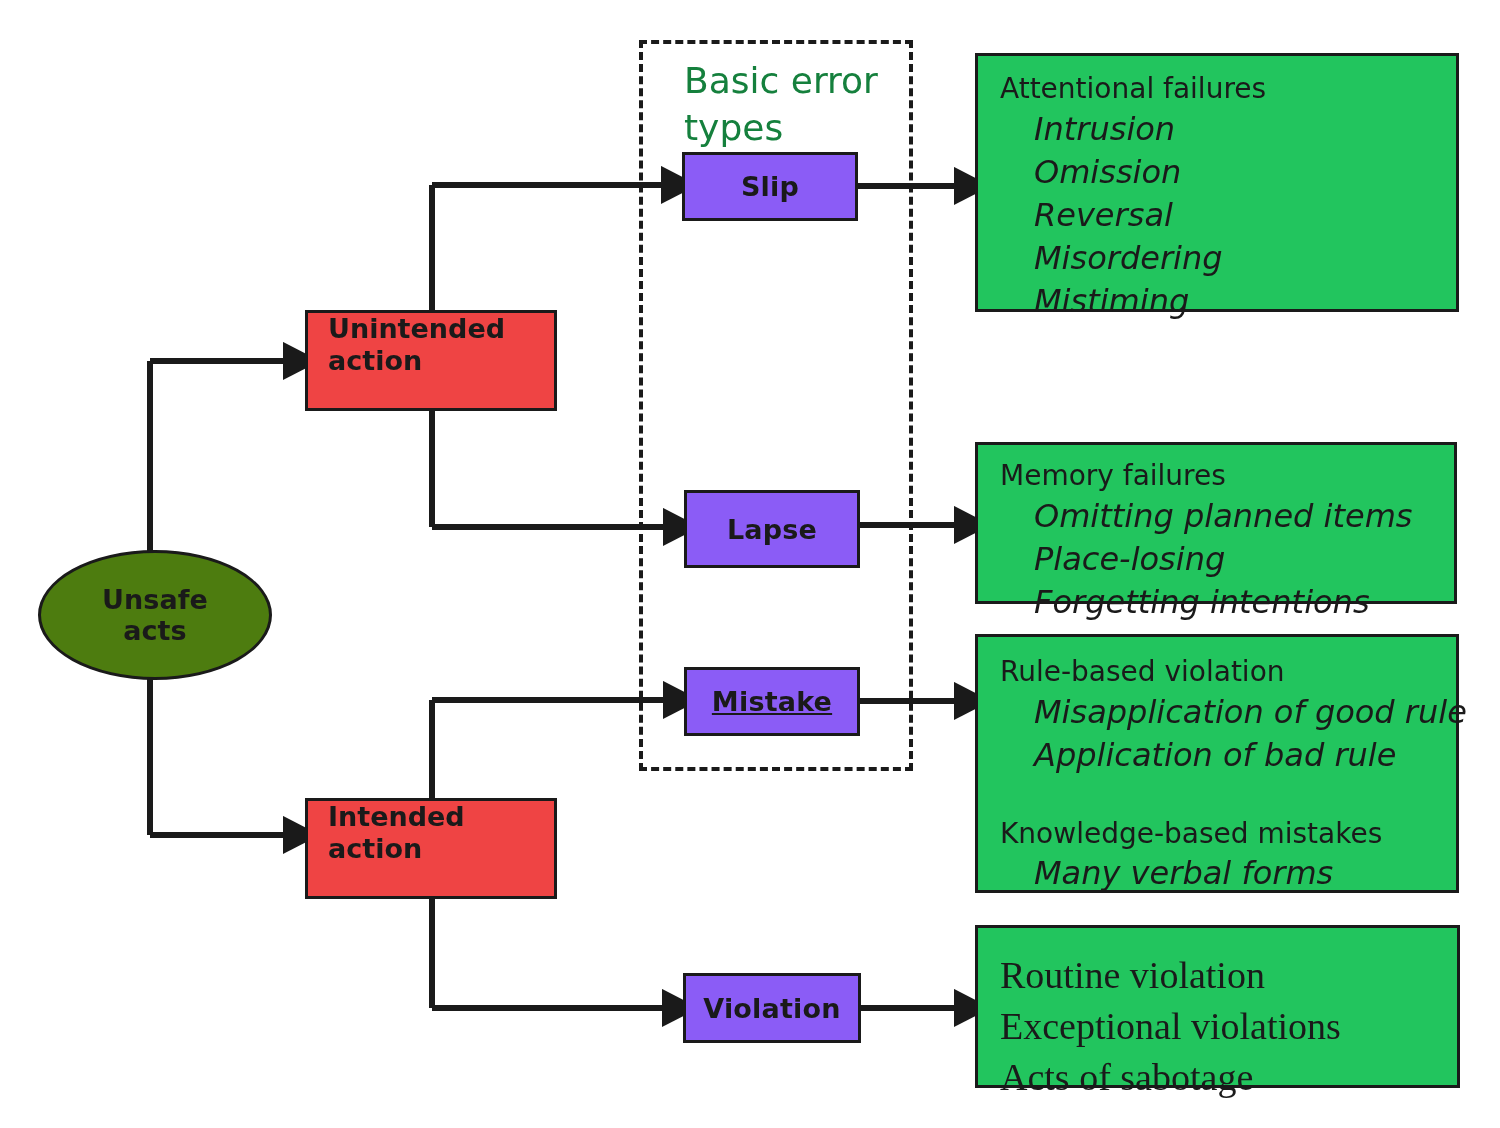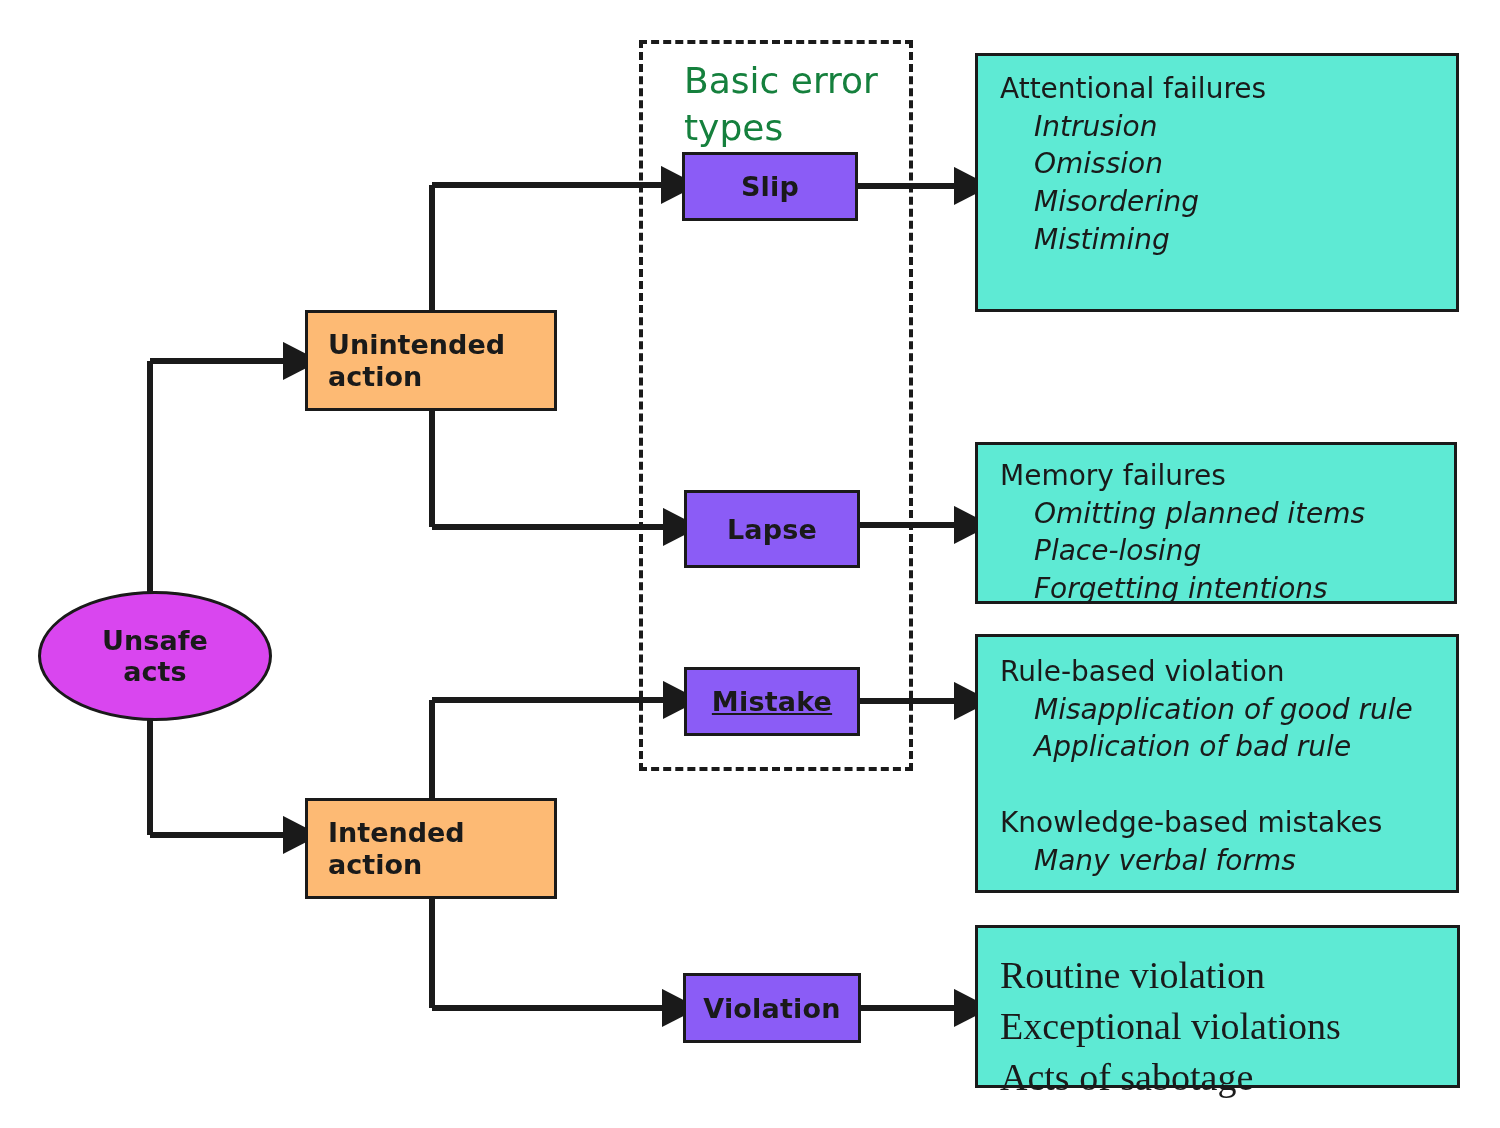--- a/index.html
+++ b/index.html
@@ -23,48 +23,48 @@
     top: 0;
     width: 1500px;
     height: 1128px;
     pointer-events: none;
   }
 
   
   .ellipse-node {
     position: absolute;
     left: 38px;
-    top: 591px;
+    top: 550px;
     width: 228px;
     height: 124px;
     border: 3px solid #1a1a1a;
     border-radius: 50%;
-    background: #d946ef;
+    background: #4d7c0f;
     display: flex;
     align-items: center;
     justify-content: center;
     z-index: 3;
   }
   .ellipse-node .label {
     font-weight: bold;
     font-size: 27px;
     line-height: 1.16;
     text-align: center;
     letter-spacing: .1px;
   }
 
   
   .stage-box {
     position: absolute;
     border: 3px solid #1a1a1a;
-    background: #fdba74;
+    background: #ef4444;
     box-sizing: border-box;
     z-index: 3;
     display: flex;
-    align-items: center;
+    align-items: flex-start;
     padding-left: 20px;
   }
   .stage-box .label {
     font-weight: bold;
     font-size: 27px;
     line-height: 1.18;
     text-align: left;
   }
   #box-unintended { left: 305px; top: 310px; width: 252px; height: 101px; }
   #box-intended   { left: 305px; top: 798px; width: 252px; height: 101px; }
@@ -110,32 +110,32 @@
     font-size: 36px;
     line-height: 1.30;
     z-index: 5;
     color: #15803d;
   }
 
   
   .panel {
     position: absolute;
     border: 3px solid #1a1a1a;
-    background: #5eead4;
+    background: #22c55e;
     box-sizing: border-box;
     z-index: 3;
     padding: 14px 16px 12px 22px;
   }
   .panel .head {
     font-size: 28px;
     line-height: 1.345;
     white-space: nowrap;
   }
   .panel .sub {
-    font-size: 28px;
+    font-size: 32px;
     font-style: italic;
     line-height: 1.345;
     padding-left: 34px;
     white-space: nowrap;
   }
   .panel .plain {
     font-size: 38px;
     line-height: 1.345;
     white-space: nowrap;
     font-family: Liberation Serif, serif;
@@ -213,20 +213,21 @@
     <div class="label">Mistake</div>
   </div>
   <div class="err-box" id="box-violation">
     <div class="label">Violation</div>
   </div>
 
   <div class="panel" id="panel-attentional">
     <div class="head">Attentional failures</div>
     <div class="sub">Intrusion</div>
     <div class="sub">Omission</div>
+    <div class="sub">Reversal</div>
     <div class="sub">Misordering</div>
     <div class="sub">Mistiming</div>
   </div>
 
   <div class="panel" id="panel-memory">
     <div class="head">Memory failures</div>
     <div class="sub">Omitting planned items</div>
     <div class="sub">Place-losing</div>
     <div class="sub">Forgetting intentions</div>
   </div>

